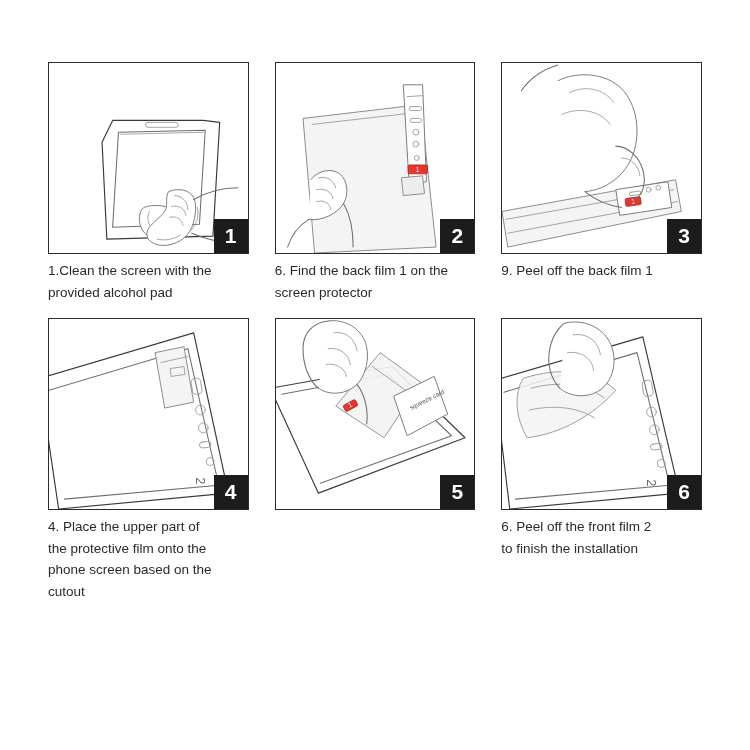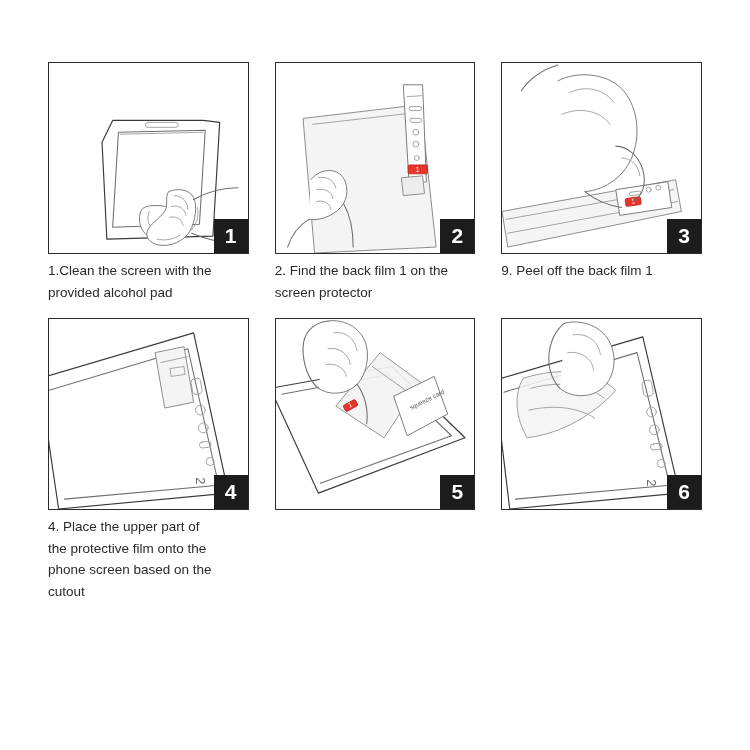--- a/index.html
+++ b/index.html
@@ -186,21 +186,21 @@
 
           <path class="fill-white" d="M36 118 C44 108 58 106 66 112 C74 118 76 132 70 142 C64 152 48 160 34 158"></path>
           <path class="ln-thin" d="M44 116 C52 114 60 118 62 126"></path>
           <path class="ln-thin" d="M42 128 C50 126 58 130 59 137"></path>
           <path class="ln-thin" d="M42 140 C50 138 56 142 57 148"></path>
           <path class="ln" d="M34 158 C24 164 16 174 12 186"></path>
           <path class="ln" d="M70 142 C76 152 80 166 80 186"></path>
         </svg>
         <div class="badge">2</div>
       </div>
-      <div class="caption">2. Find the back film 1 on the
+      <div class="caption">6. Find the back film 1 on the
 screen protector</div>
     </div>
 
     <div class="cell">
       <div class="panel">
         <svg viewBox="0 0 206 192" preserveAspectRatio="none">
 
           <path class="fill-light" d="M0 150 L180 118 L186 150 L6 186 Z"></path>
           <path class="ln-thin" d="M4 158 L178 128"></path>
           <path class="ln-thin" d="M6 172 L182 140"></path>
@@ -299,16 +299,18 @@
 
           <path class="fill-white" d="M66 4 C84 0 104 8 112 24 C120 40 116 60 104 70 C92 80 72 80 60 70"></path>
           <path class="ln-thin" d="M74 16 C88 14 100 22 102 36"></path>
           <path class="ln-thin" d="M68 34 C82 32 94 40 95 52"></path>
           <path class="ln" d="M60 70 C50 60 46 44 50 28 C54 12 64 4 66 4"></path>
 
           <text class="mini-num" x="150" y="162" transform="rotate(90 150 162)">2</text>
         </svg>
         <div class="badge">6</div>
       </div>
+      <div class="caption">6. Peel off the front film 2
+to finish the installation</div>
     </div>
 
   </div>
 </div>
 
 </body></html>

